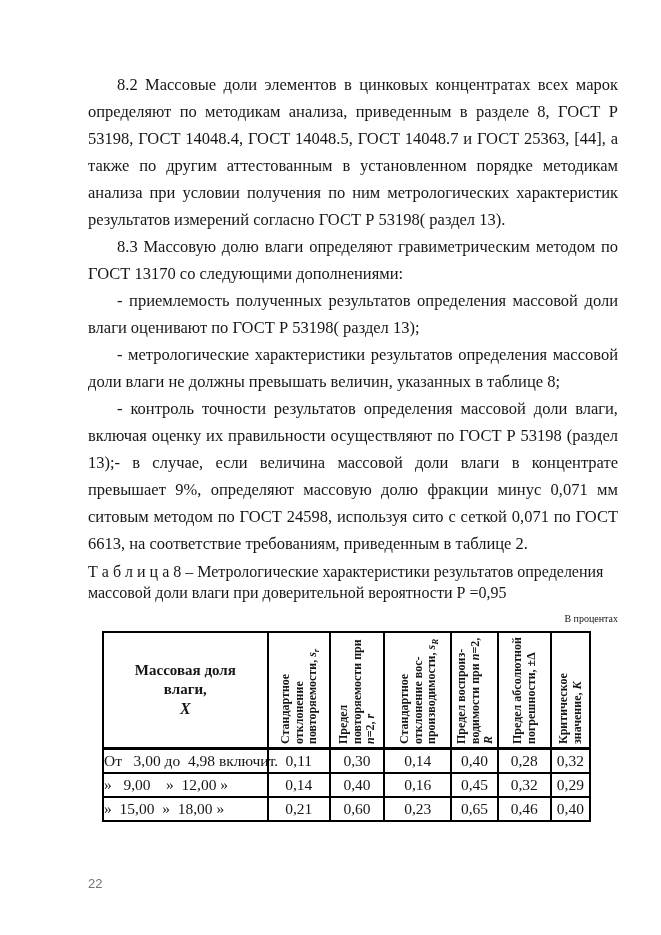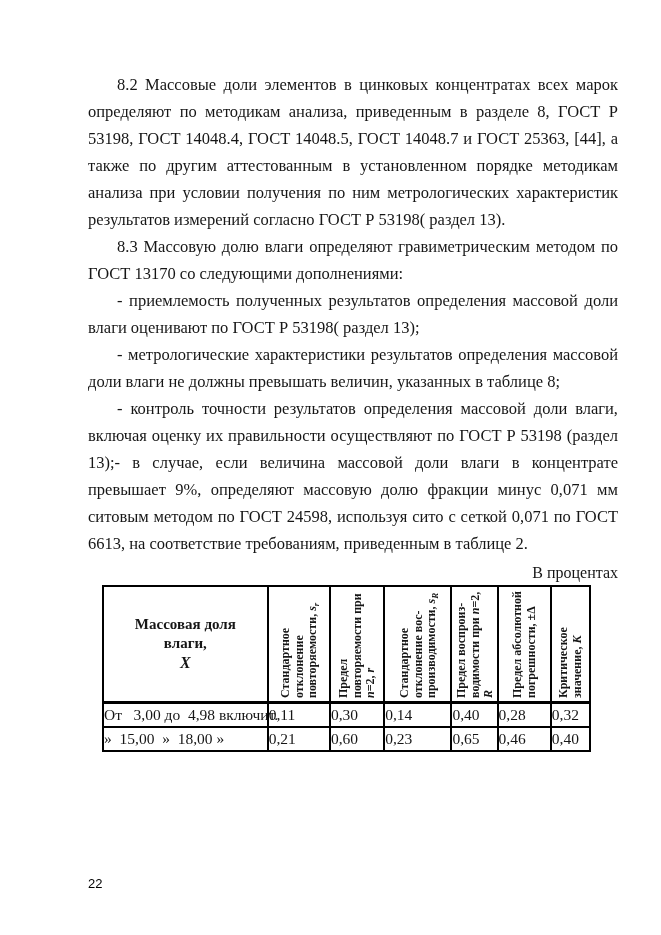--- a/index.html
+++ b/index.html
@@ -26,21 +26,21 @@
   .caption{
     margin:4px 0 0 0;
     text-indent:0;
     text-align:left;
     font-size:16px;
     line-height:21px;
   }
   .units{
     margin:6px 0 0 0;
     text-align:right;
-    font-size:16px;
+    font-size:10px;
     line-height:20px;
   }
   table.t8{
     border-collapse:collapse;
     table-layout:fixed;
     margin:2px 0 0 14px;
     width:489px;
   }
   table.t8 th, table.t8 td{
     border:2px solid #000;
@@ -72,42 +72,44 @@
   }
   .vert sub{font-size:9px;font-style:italic;line-height:0;}
   table.t8 tbody tr{height:24px;}
   td.range{
     text-align:left;
     padding-left:7px;
     font-size:15.5px;
     white-space:pre;
   }
   td.val{
+    text-align:center;
     font-size:15.5px;
   }
   .page-num{
     position:absolute;
     left:88px;top:876px;
     font-family:"Liberation Sans", sans-serif;
     font-size:13px;
-    color:#000000;
+    color:#737373;
   }
 </style>
 </head>
 <body>
 
 <div class="page">
   <div class="content">
 
     <p class="body-para">8.2 Массовые доли элементов в цинковых концентратах всех марок определяют по методикам анализа, приведенным в разделе 8, ГОСТ Р 53198, ГОСТ 14048.4, ГОСТ 14048.5, ГОСТ 14048.7 и ГОСТ 25363, [44], а также по другим аттестованным в установленном порядке методикам анализа при условии получения по ним метрологических характеристик результатов измерений согласно ГОСТ Р 53198( раздел 13).</p>
     <p class="body-para">8.3 Массовую долю влаги определяют гравиметрическим методом по ГОСТ 13170 со следующими дополнениями:</p>
     <p class="body-para">- приемлемость полученных результатов определения массовой доли влаги оценивают по ГОСТ Р 53198( раздел 13);</p>
     <p class="body-para">- метрологические характеристики результатов определения массовой доли влаги не должны превышать величин, указанных в таблице 8;</p>
     <p class="body-para">- контроль точности результатов определения массовой доли влаги, включая оценку их правильности осуществляют по ГОСТ Р 53198 (раздел 13);- в случае, если величина массовой доли влаги в концентрате превышает 9%,  определяют массовую долю фракции минус 0,071 мм ситовым методом по ГОСТ 24598, используя сито с сеткой 0,071 по ГОСТ 6613, на  соответствие требованиям, приведенным в таблице 2.</p>
 
+    <p class="caption">Т а б л и ц а 8  –  Метрологические характеристики результатов определения массовой доли влаги при доверительной вероятности Р =0,95</p>
     <p class="units">В процентах</p>
 
     <table class="t8">
       <colgroup>
         <col style="width:164px">
           <col style="width:62px">
           <col style="width:54px">
         <col style="width:67px">
           <col style="width:46px">
           <col style="width:53px">
@@ -146,20 +148,29 @@
         <tr>
           <td class="range">От   3,00 до  4,98 включит.</td>
           <td class="val">0,11</td>
           <td class="val">0,30</td>
           <td class="val">0,14</td>
           <td class="val">0,40</td>
           <td class="val">0,28</td>
           <td class="val">0,32</td>
         </tr>
         <tr>
+          <td class="range">»   9,00    »  12,00 »</td>
+          <td class="val">0,14</td>
+          <td class="val">0,40</td>
+          <td class="val">0,16</td>
+          <td class="val">0,45</td>
+          <td class="val">0,32</td>
+          <td class="val">0,29</td>
+        </tr>
+        <tr>
           <td class="range">»  15,00  »  18,00 »</td>
           <td class="val">0,21</td>
           <td class="val">0,60</td>
           <td class="val">0,23</td>
           <td class="val">0,65</td>
           <td class="val">0,46</td>
           <td class="val">0,40</td>
         </tr>
       </tbody>
     </table>

